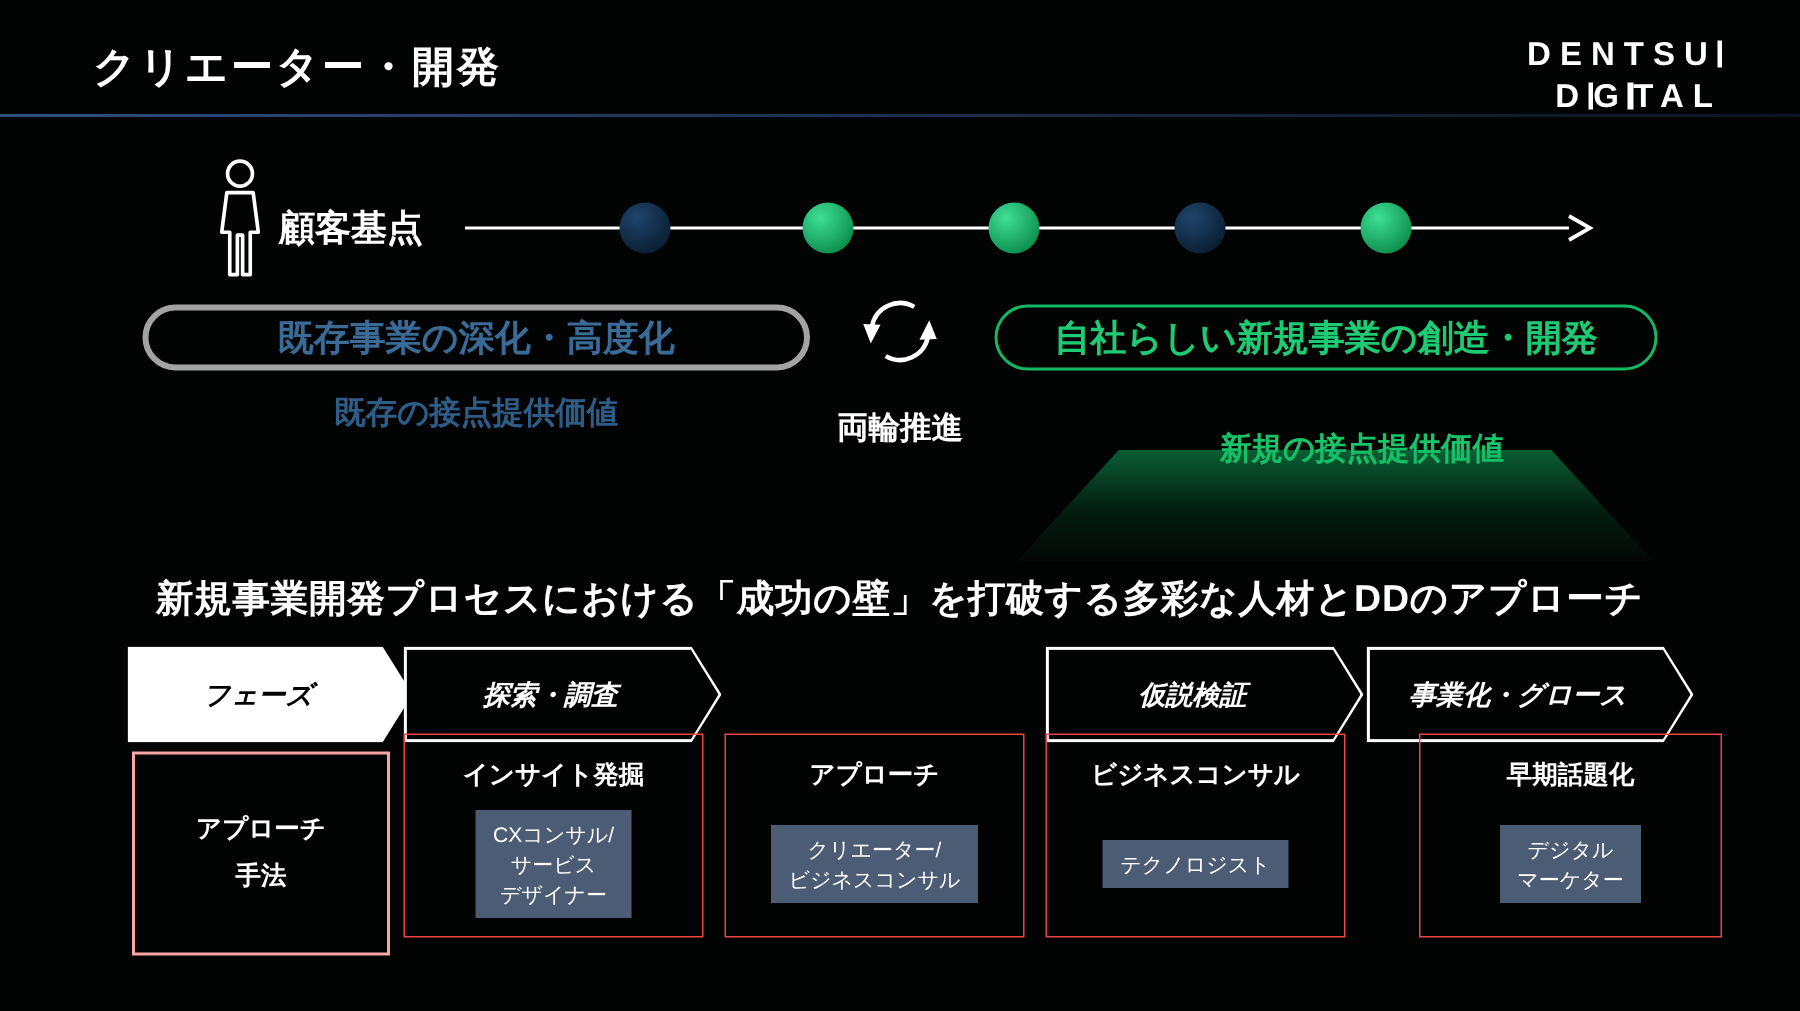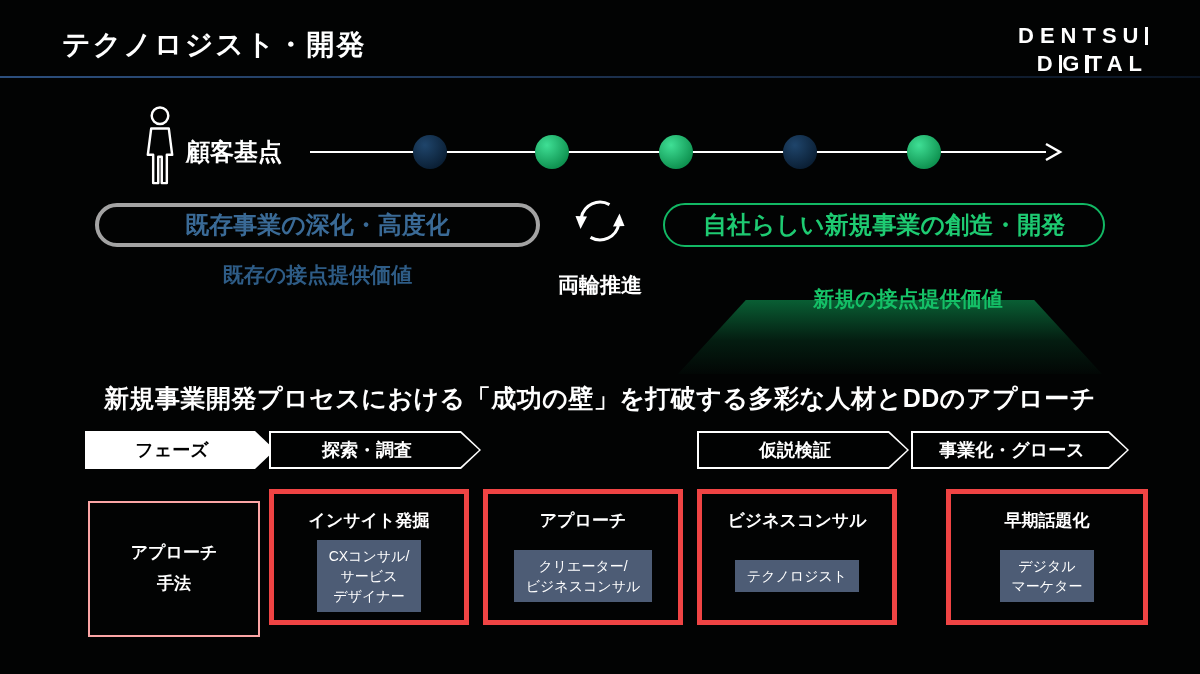--- a/index.html
+++ b/index.html
@@ -41,45 +41,45 @@
 
   
   .funnel { position:absolute; left:678px; top:300px; width:424px; height:74px;
     clip-path: polygon(16% 0, 84% 0, 100% 100%, 0 100%);
     background: linear-gradient(180deg, rgba(16,185,100,0.50) 0%, rgba(16,185,100,0.14) 55%, rgba(16,185,100,0.02) 100%); }
 
   
   .sec-heading { position:absolute; left:104px; top:382px; font-size:25px; font-weight:bold; letter-spacing:0.5px; color:#fff; white-space:nowrap; }
 
   
-  .chev { position:absolute; top:431px; height:38px; }
+  .chev { position:absolute; top:431px; height:64px;font-style:italic; }
   .chev .outer { position:absolute; inset:0; background:#fff;
     clip-path: polygon(0 0, calc(100% - 20px) 0, 100% 50%, calc(100% - 20px) 100%, 0 100%); }
   .chev .inner { position:absolute; inset:2px; background:#010202;
     clip-path: polygon(0 0, calc(100% - 18.5px) 0, 100% 50%, calc(100% - 18.5px) 100%, 0 100%); }
   .chev .lbl { position:absolute; inset:0; display:flex; align-items:center; justify-content:center;
     padding-right:16px; font-size:18px; font-weight:bold; color:#fff; white-space:nowrap; }
   .chev.first .lbl { color:#000; }
 
   
   .approach-header { position:absolute; left:88px; top:501px; width:172px; height:136px;
     border:2px solid #fca5a5; display:flex; align-items:center; justify-content:center;
     font-size:17px; font-weight:bold; text-align:center; line-height:1.8; white-space:pre-line; color:#fff; }
-  .apbox { position:absolute; top:489px; width:200px; height:136px; border:5px solid #ef4444;
+  .apbox { position:absolute; top:489px; width:200px; height:136px; border:1px solid #ef4444;
     display:flex; flex-direction:column; align-items:center; }
   .apbox .ttl { margin-top:15px; font-size:17px; font-weight:bold; color:#fff; white-space:nowrap; }
   .apbox .chip { margin:auto 0; background:#4d5c75; color:#fff; font-size:14px; line-height:1.45;
     padding:6px 12px; text-align:center; white-space:pre-line; max-width:172px; }
 </style>
 </head>
 <body>
 
 <div class="slide">
 
-  <div class="title">テクノロジスト・開発</div>
+  <div class="title">クリエーター・開発</div>
   <div class="logo">
     <div class="logo-line"><span>DENTSU</span><span class="logo-bar"></span></div>
     <div class="logo-line"><span>D</span><span class="logo-bar"></span><span>G</span><span class="logo-bar"></span><span>TAL</span></div>
   </div>
   <div class="divider"></div>
 
   <svg class="person-icon" width="40" height="82" viewBox="0 0 40 84">
     <circle cx="20" cy="10" r="8.5" fill="none" stroke="#fff" stroke-width="2.5"></circle>
     <path d="M11 23 L29 23 L32.5 50 L27 50 L27 79 L21.8 79 L21.8 52 L18.2 52 L18.2 79 L13 79 L13 50 L7.5 50 Z" fill="none" stroke="#fff" stroke-width="2.5" stroke-linejoin="round"></path>
   </svg>

